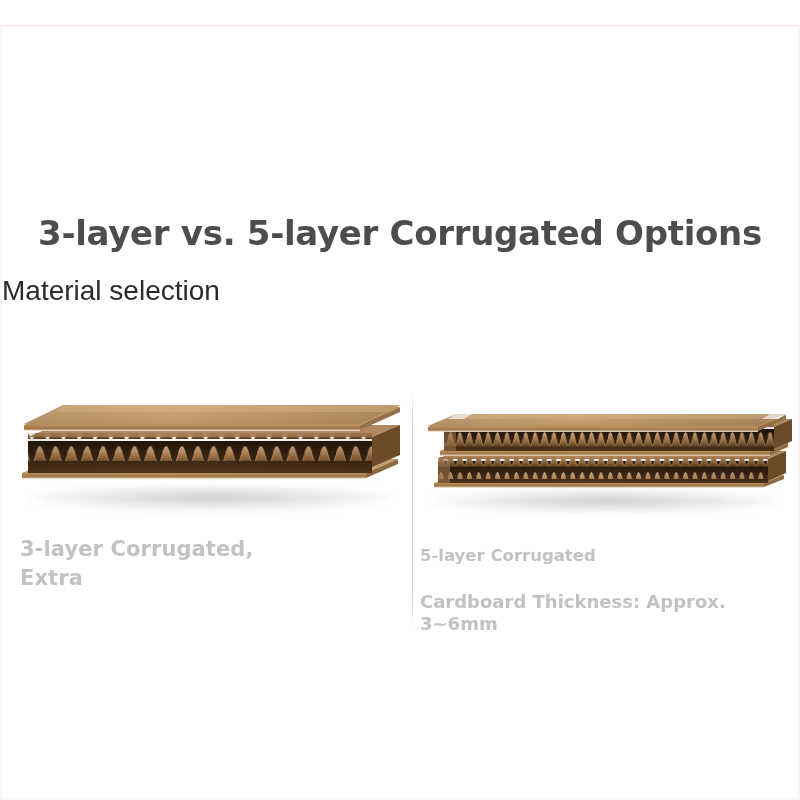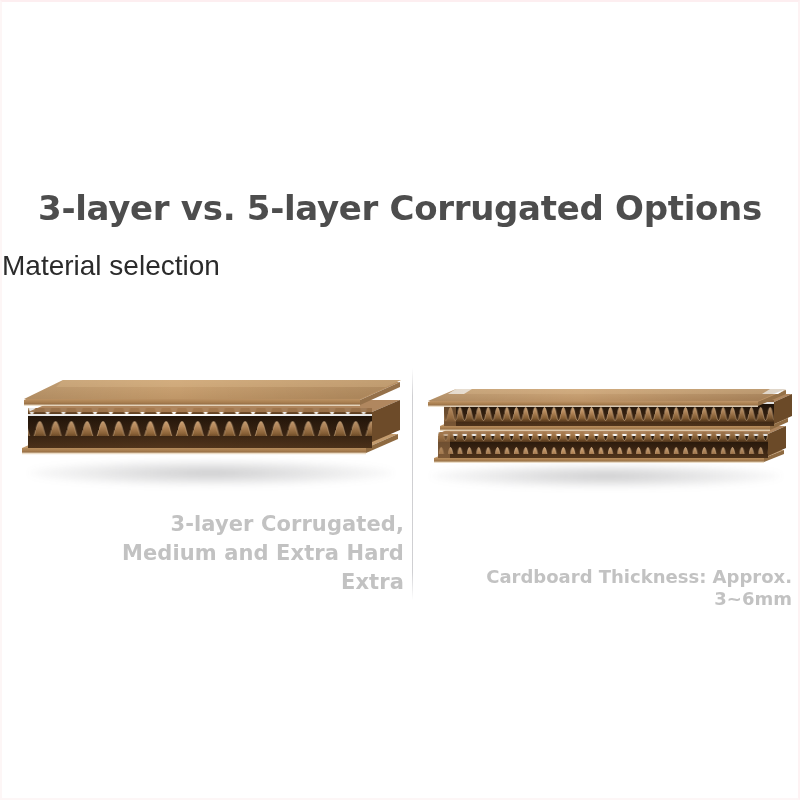--- a/index.html
+++ b/index.html
@@ -16,20 +16,21 @@
   }
   .page {
     position: absolute;
     inset: 0;
     background: #ffffff;
     box-sizing: border-box;
     border-top: 2px solid #fdeef0;
     border-right: 2px solid #fdf2f3;
     border-bottom: 2px solid #fdf6f6;
     border-left: 2px solid #fdf6f6;
+    margin-top: 25px;
   }
 
   
   .title {
     position: absolute;
     left: 0;
     right: 0;
     top: 186px;
     text-align: center;
     font-size: 34px;
@@ -89,21 +90,21 @@
     border-radius: 50%;
     background: radial-gradient(ellipse at center,
        rgba(60,60,65,0.26) 0%,
        rgba(80,80,85,0.12) 45%,
        rgba(120,120,125,0.0) 78%);
     filter: blur(3px);
   }
 
   
   .caption {
-    text-align: right;
+    text-align: left;
     color: #c2c2c2;
     font-weight: bold;
     font-family: "DejaVu Sans", "Liberation Sans", sans-serif;
   }
   .cap-left {
     position: absolute;
     left: 0;
     top: 168px;
     width: 100%;
     font-size: 21px;
@@ -217,21 +218,20 @@
           <path d="M2 57 L341 57 L381 39 L43 39 Z" fill="none"></path>
           <path d="M4 57 L340 57 L381 38 L43 38 Z" fill="url(#L3top)"></path>
           <path d="M4 57 L340 57 L381 38 L43 38 Z" fill="url(#L3depth)"></path>
 
           <path d="M43 38 L381 38 L366 45 L36 45 Z" fill="#ddb98d" opacity="0.35"></path>
         </svg>
       </div>
 
       <div class="caption cap-left">
         <div>3-layer Corrugated,</div>
-        <div>Medium and Extra Hard</div>
         <div>Extra</div>
       </div>
     </div>
 
     <div class="panel panel-right">
 
       <div class="board-stage">
 
         <div class="ground-shadow" style="left:10px; top:122px; width:352px; height:24px;"></div>
 
@@ -307,19 +307,22 @@
           <path d="M8 59 L338 59 L366 47 L36 47 Z" fill="none"></path>
           <path d="M8 59 L338 59 L366 47 L36 47 Z" fill="url(#L5top)"></path>
 
           <path d="M36 47 L52 47 L44 52 L28 52 Z" fill="#ffffff"></path>
           <path d="M350 47 L366 47 L358 52 L342 52 Z" fill="#ffffff"></path>
           <path d="M8 59 L338 59 L366 47 L36 47 Z" fill="url(#L5depth)"></path>
           <path d="M36 47 L366 47 L352 52 L28 52 Z" fill="#dcb98e" opacity="0.30"></path>
         </svg>
       </div>
 
+      <div class="caption cap-right-1">
+        <span>5-layer Corrugated</span>
+      </div>
       <div class="caption cap-right-2">
         <span>Cardboard Thickness: Approx. 3~6mm</span>
       </div>
     </div>
 
   </div>
 </div>
 
 </body></html>

